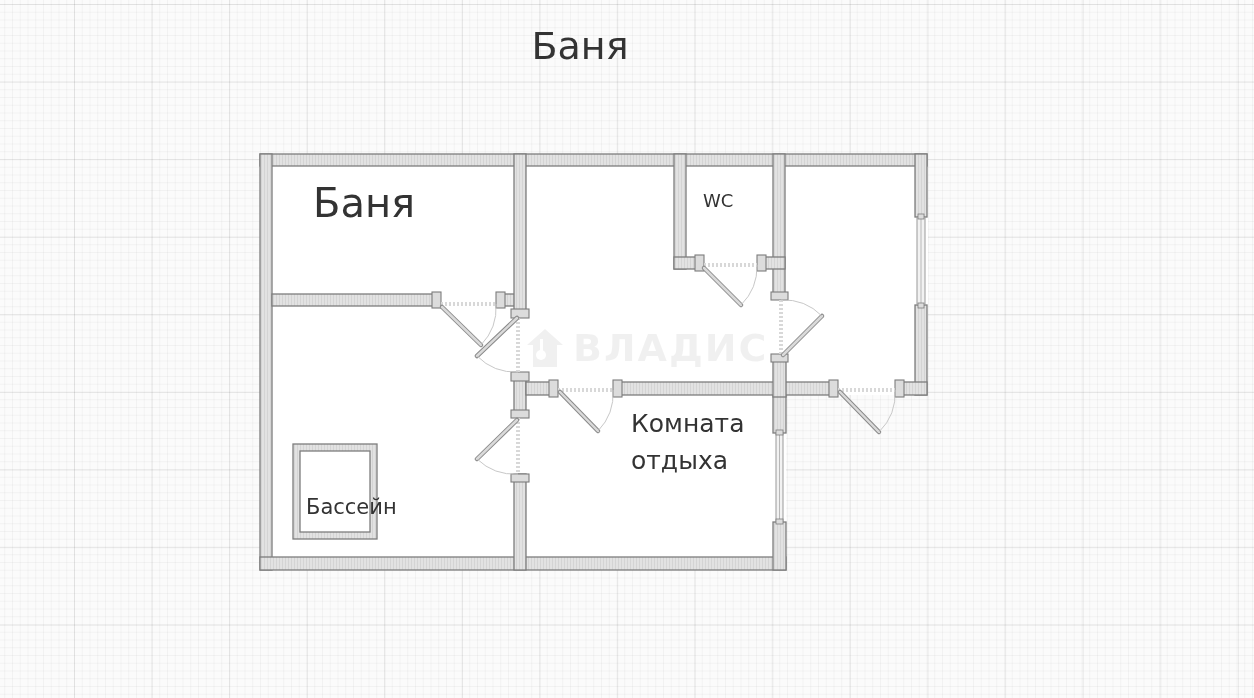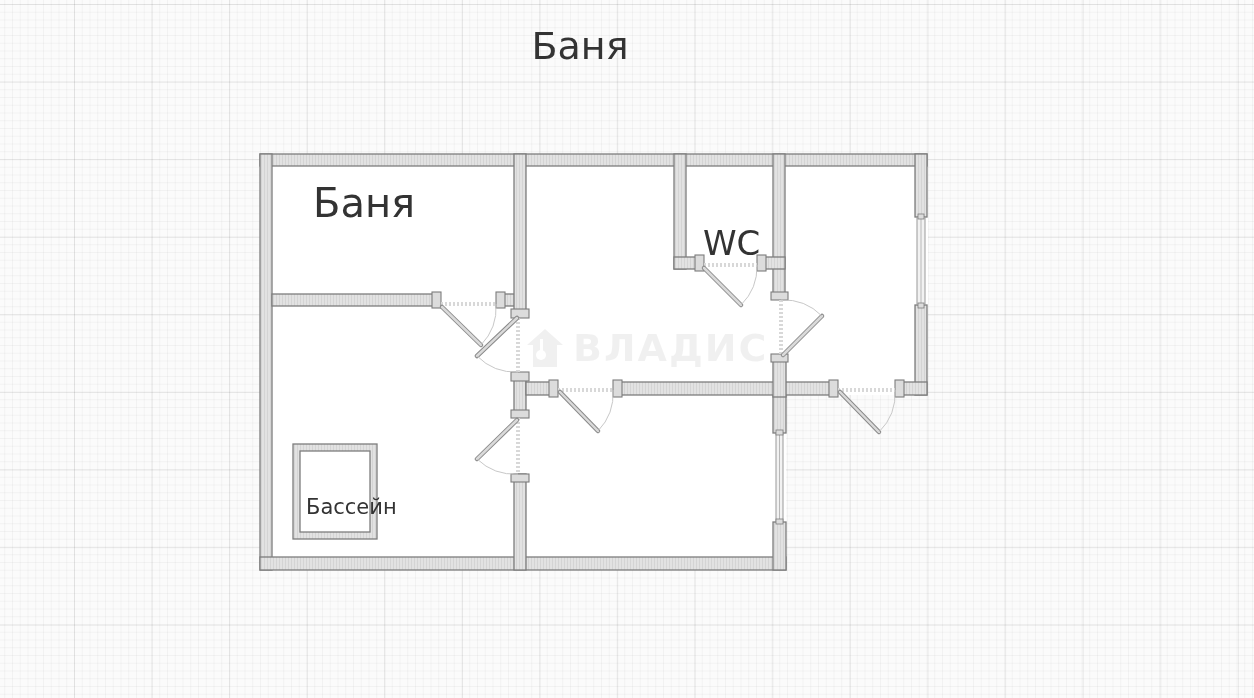--- a/index.html
+++ b/index.html
@@ -11,21 +11,21 @@
       linear-gradient(to bottom, rgba(0,0,0,0.07) 1.4px, transparent 1.4px),
       linear-gradient(to right, rgba(0,0,0,0.035) 1px, transparent 1px),
       linear-gradient(to bottom, rgba(0,0,0,0.035) 1px, transparent 1px);
     background-size:77.6px 77.6px,77.6px 77.6px,7.76px 7.76px,7.76px 7.76px;
     background-position:74px 4px,74px 4px,74px 4px,74px 4px;}
   .title{position:absolute;left:0;width:1160px;top:24px;text-align:center;
          font-size:38px;color:#333;}
   svg.plan{position:absolute;left:0;top:0;}
   .lbl{position:absolute;color:#333;white-space:nowrap;}
   .lbl-banya{left:313px;top:180px;font-size:40px;}
-  .lbl-wc{left:703px;top:190px;font-size:34px;margin-top:33px;}
+  .lbl-wc{left:703px;top:190px;font-size:18px;}
   .lbl-pool{left:306px;top:461px;font-size:21px;margin-top:34px;}
   .lbl-rest{left:631px;top:405px;font-size:25px;line-height:37px;}
   .watermark{position:absolute;left:525px;top:325px;display:flex;align-items:center;gap:8px;
              color:rgba(0,0,0,0.06);font-size:38px;font-weight:bold;letter-spacing:2px;}
 </style>
 </head>
 <body>
 
 <div class="grid"></div>
 
@@ -157,13 +157,15 @@
     <circle cx="16" cy="30" r="5" fill="#fff"></circle>
     <rect x="15" y="14" width="3" height="12" fill="#fff"></rect>
   </svg>
   <span>ВЛАДИС</span>
 </div>
 
 <div class="lbl lbl-banya">Баня</div>
 <div class="lbl lbl-wc">WC</div>
 <div class="lbl lbl-pool">Бассейн</div>
 <div class="lbl lbl-rest">
+  <div>Комната</div>
+  <div>отдыха</div>
 </div>
 
 </body></html>

